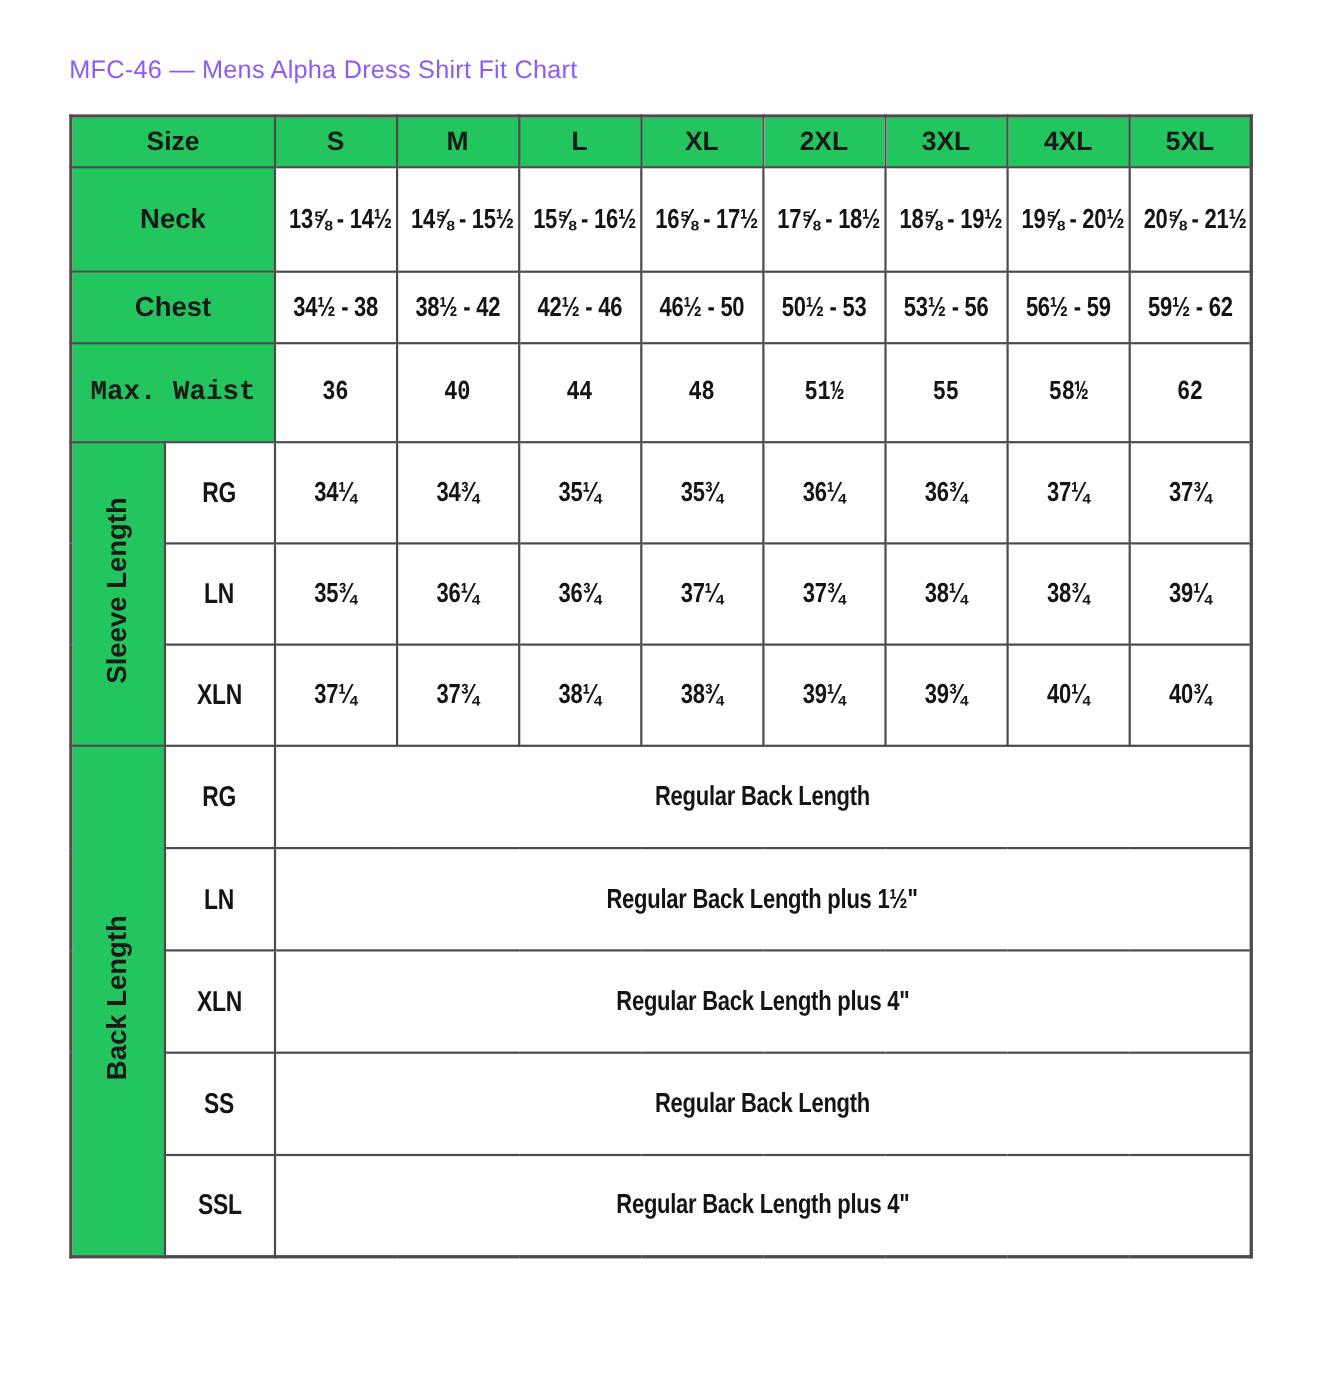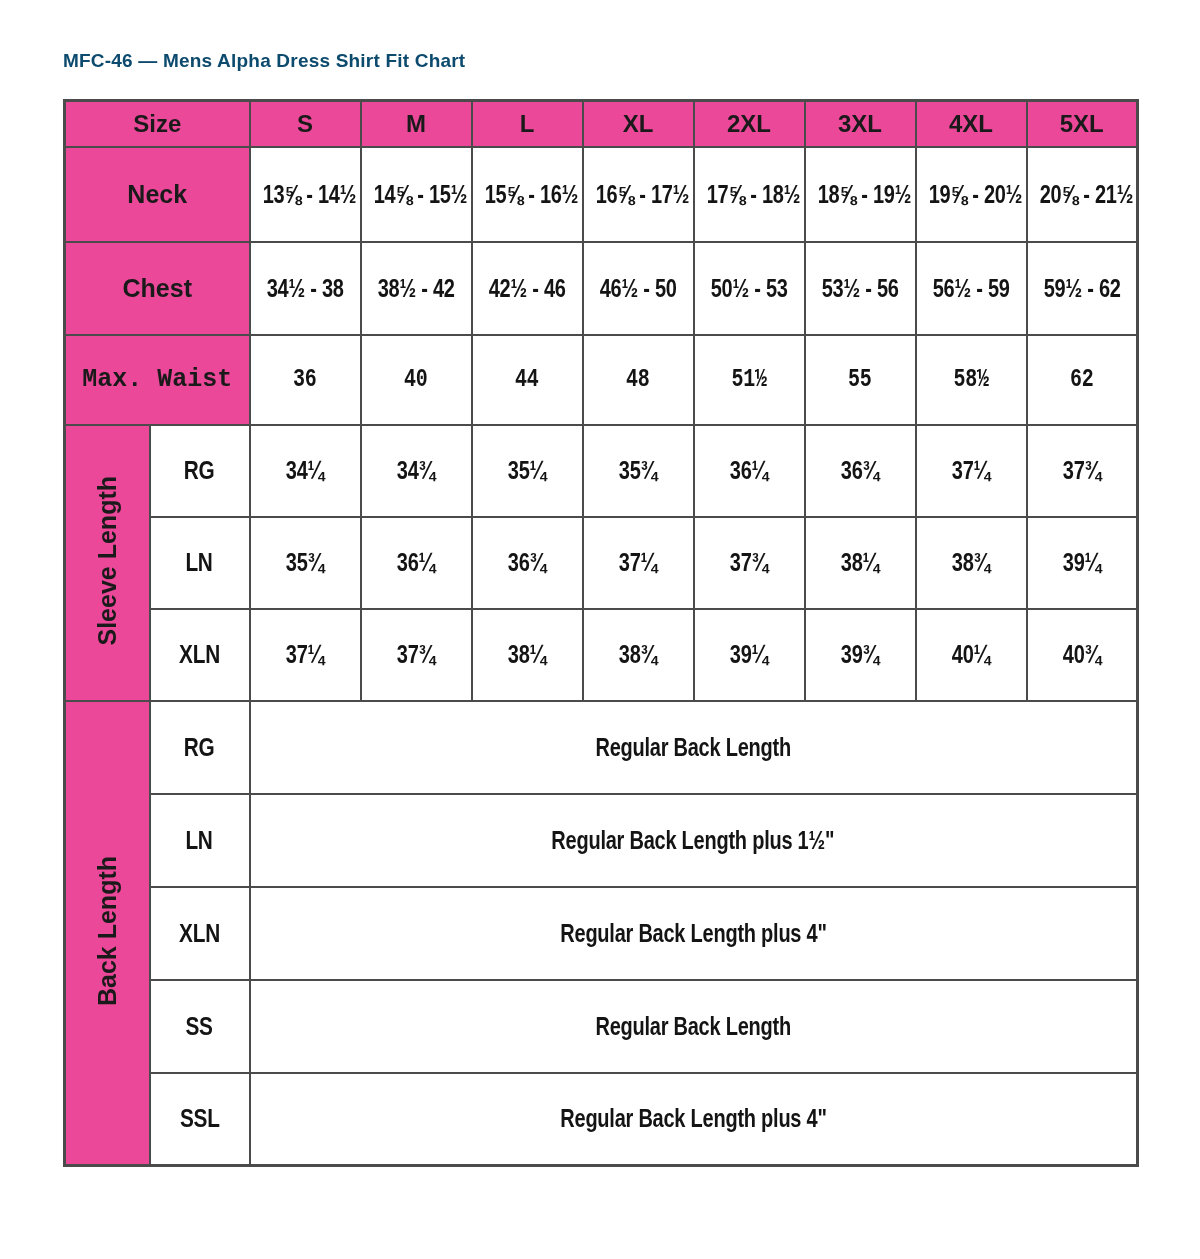--- a/index.html
+++ b/index.html
@@ -9,45 +9,45 @@
     font-family: "Liberation Sans", "DejaVu Sans", sans-serif;
     color: #161616;
   }
   .page {
     width: 1200px;
     box-sizing: border-box;
     padding: 50px 60px 40px 63px;
     background: #ffffff;
   }
   .title {
-    font-size: 19px;
-    font-weight: bold;
-    color: #0c4a6e;
+    font-size: 23px;
+    font-weight: normal;
+    color: #8b5cf6;
     margin: 0 0 27px 0;
     letter-spacing: 0.2px;
   }
   table.fit-table {
     border-collapse: collapse;
     table-layout: fixed;
     width: 1073px;
     border: 3px solid #4b4b4b;
   }
   .fit-table th, .fit-table td {
     border: 2px solid #4b4b4b;
     text-align: center;
     vertical-align: middle;
     padding: 0;
     overflow: hidden;
   }
-  .gray { background: #ec4899; }
+  .gray { background: #22c55e; }
   .white { background: #ffffff; }
 
   .r-head  { height: 46px; }
   .r-neck  { height: 95px; border-radius: 18px; }
-  .r-chest { height: 93px; }
+  .r-chest { height: 65px; }
   .r-waist { height: 90px; font-family: Liberation Mono, monospace; }
   .r-sleeve{ height: 92px; }
   .r-back  { height: 93px; }
 
   .hdr {
     font-size: 24px;
     font-weight: bold;
     color: #1a1a1a;
   }
   .lbl {

